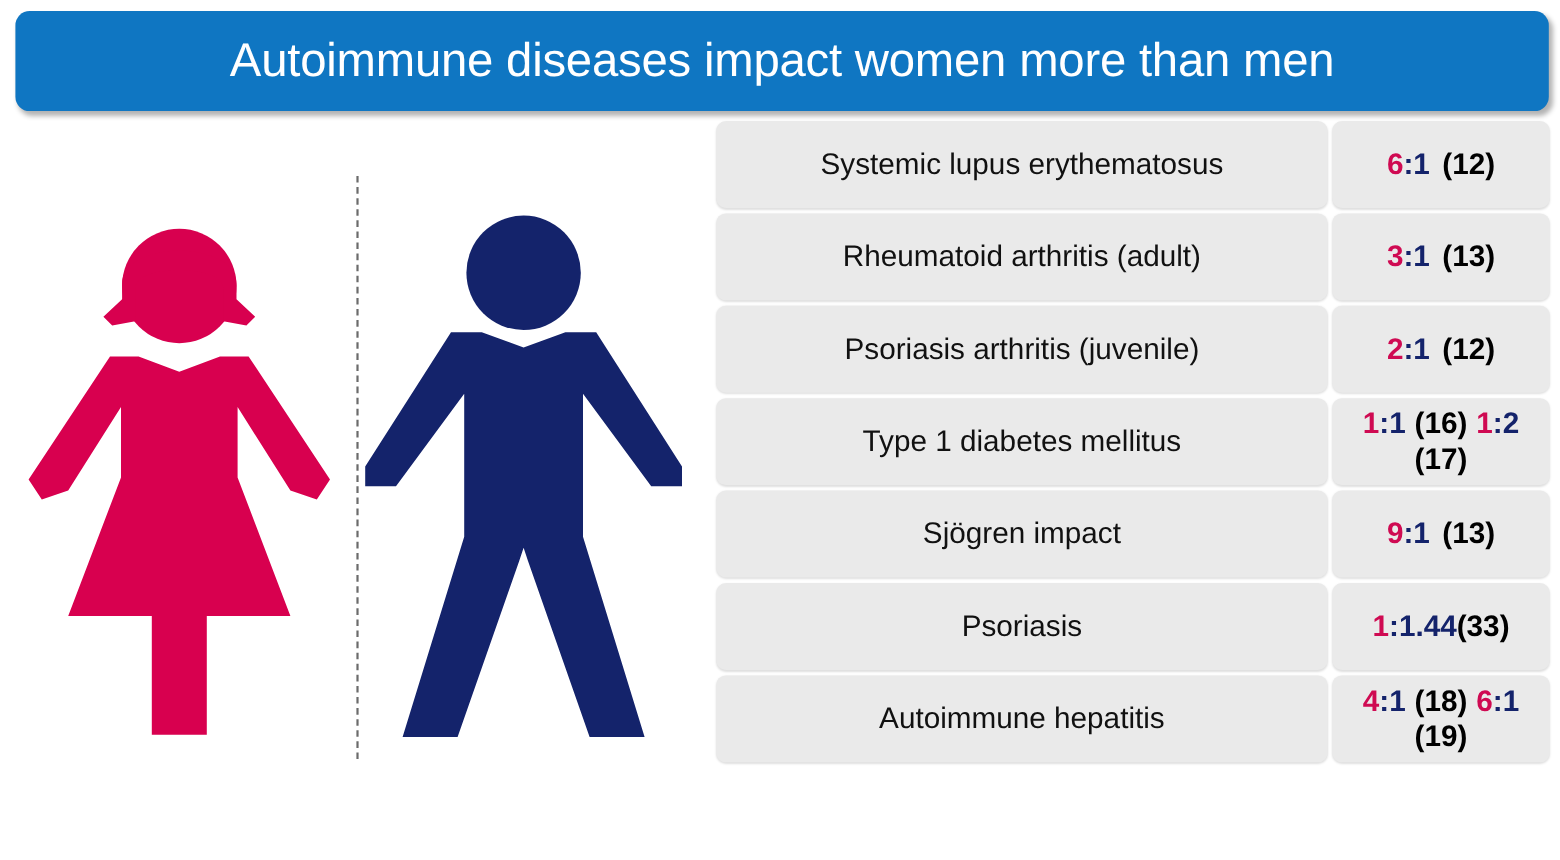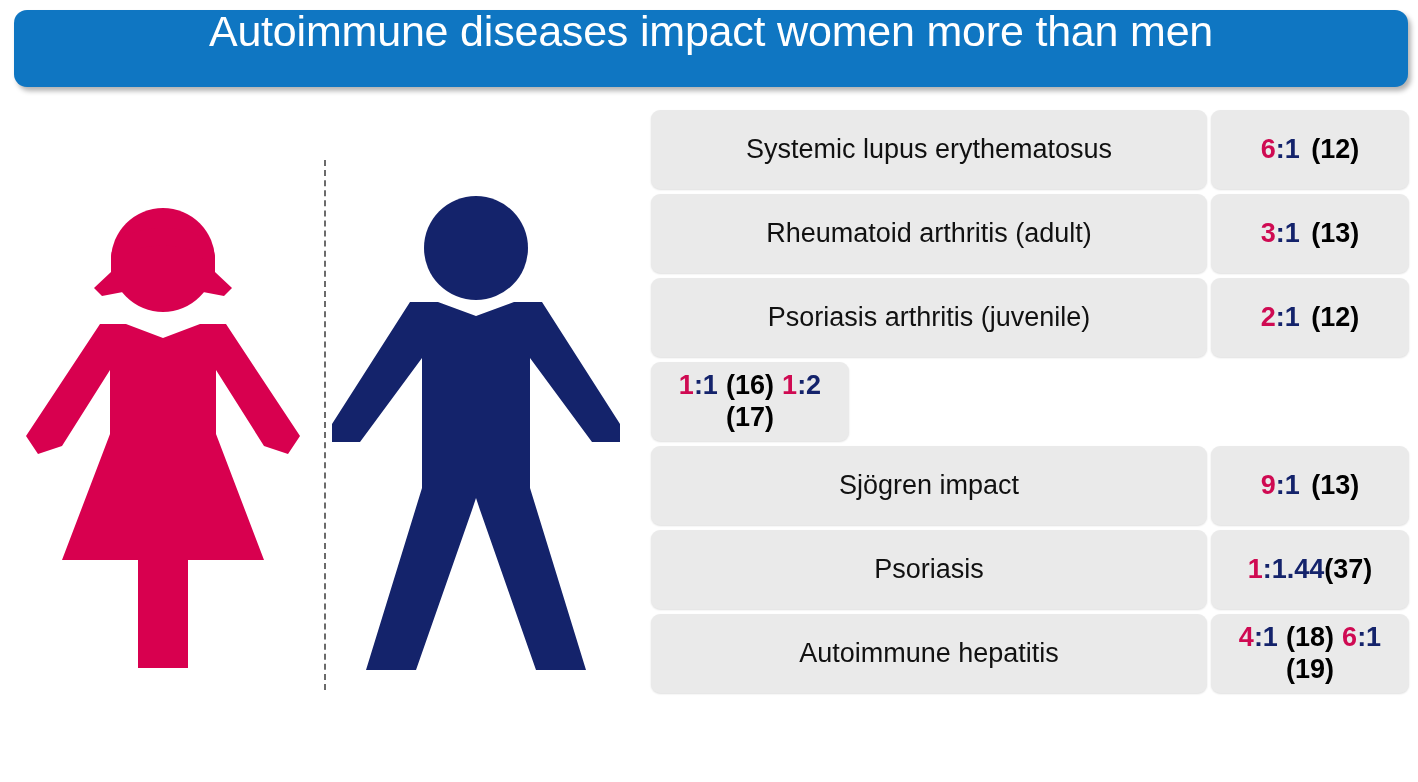--- a/index.html
+++ b/index.html
@@ -21,26 +21,26 @@
     height: 782px;
     background: #ffffff;
   }
 
   
   .title-banner {
     position: absolute;
     left: 14px;
     top: 10px;
     width: 1394px;
-    height: 77px;
+    height: 91px;
     background: #0f76c2;
     border-radius: 13px;
     box-shadow: 3px 4px 5px rgba(0,0,0,0.30);
     display: flex;
-    align-items: flex-start;
+    align-items: center;
     justify-content: center;
     box-sizing: border-box;
   }
   .title-text {
     color: #ffffff;
     font-family: "Liberation Sans", sans-serif;
     font-size: 43px;
     font-weight: 400;
     letter-spacing: -0.2px;
     line-height: 1;
@@ -212,40 +212,43 @@
       <div class="cell cell-name">
         <span class="disease-label">Psoriasis arthritis (juvenile)</span>
       </div>
       <div class="cell cell-ratio">
         <div class="ratio-text"><span class="num-f">2</span><span class="num-m">:1</span><span class="sp"></span><span class="ref">(12)</span></div>
       </div>
     </div>
 
 
     <div class="row">
+      <div class="cell cell-name">
+        <span class="disease-label">Type 1 diabetes mellitus</span>
+      </div>
       <div class="cell cell-ratio">
         <div class="ratio-text"><span class="num-f">1</span><span class="num-m">:1</span><span class="sp-wide"></span><span class="ref">(16)</span><span class="sp-wide"></span><span class="num-f">1</span><span class="num-m">:2</span> <span class="ref">(17)</span></div>
       </div>
     </div>
 
     <div class="row">
       <div class="cell cell-name">
         <span class="disease-label">Sjögren impact</span>
       </div>
       <div class="cell cell-ratio">
         <div class="ratio-text"><span class="num-f">9</span><span class="num-m">:1</span><span class="sp"></span><span class="ref">(13)</span></div>
       </div>
     </div>
 
     <div class="row">
       <div class="cell cell-name">
         <span class="disease-label">Psoriasis</span>
       </div>
       <div class="cell cell-ratio">
-        <div class="ratio-text"><span class="num-f">1</span><span class="num-m">:1.44</span><span class="ref">(37)</span></div>
+        <div class="ratio-text"><span class="num-f">1</span><span class="num-m">:1.44</span><span class="ref">(33)</span></div>
       </div>
     </div>
 
     <div class="row">
       <div class="cell cell-name">
         <span class="disease-label">Autoimmune hepatitis</span>
       </div>
       <div class="cell cell-ratio">
         <div class="ratio-text"><span class="num-f">4</span><span class="num-m">:1</span><span class="sp-wide"></span><span class="ref">(18)</span><span class="sp-wide"></span><span class="num-f">6</span><span class="num-m">:1</span> <span class="ref">(19)</span></div>
       </div>

